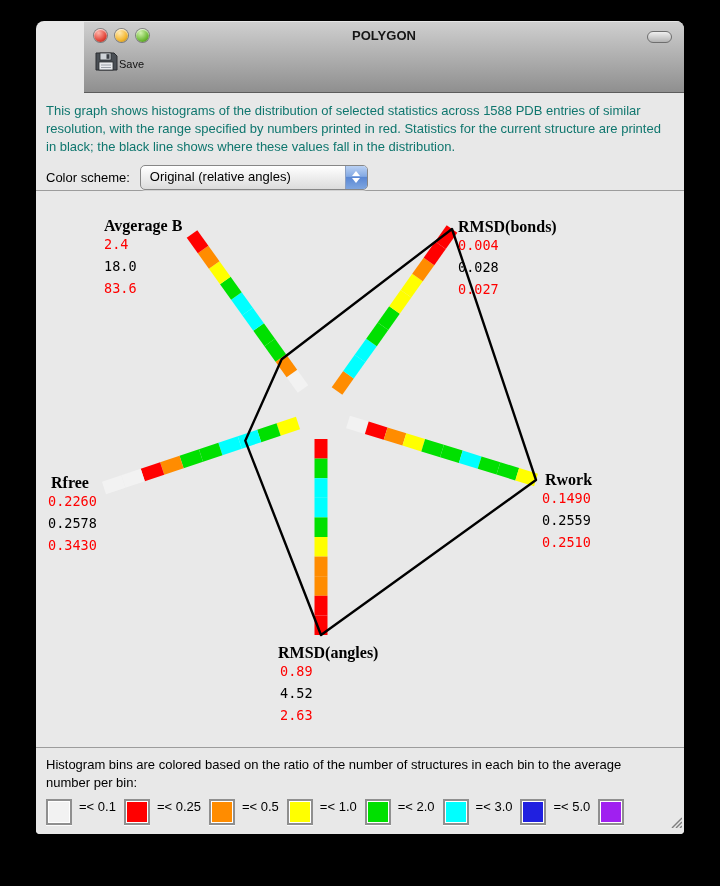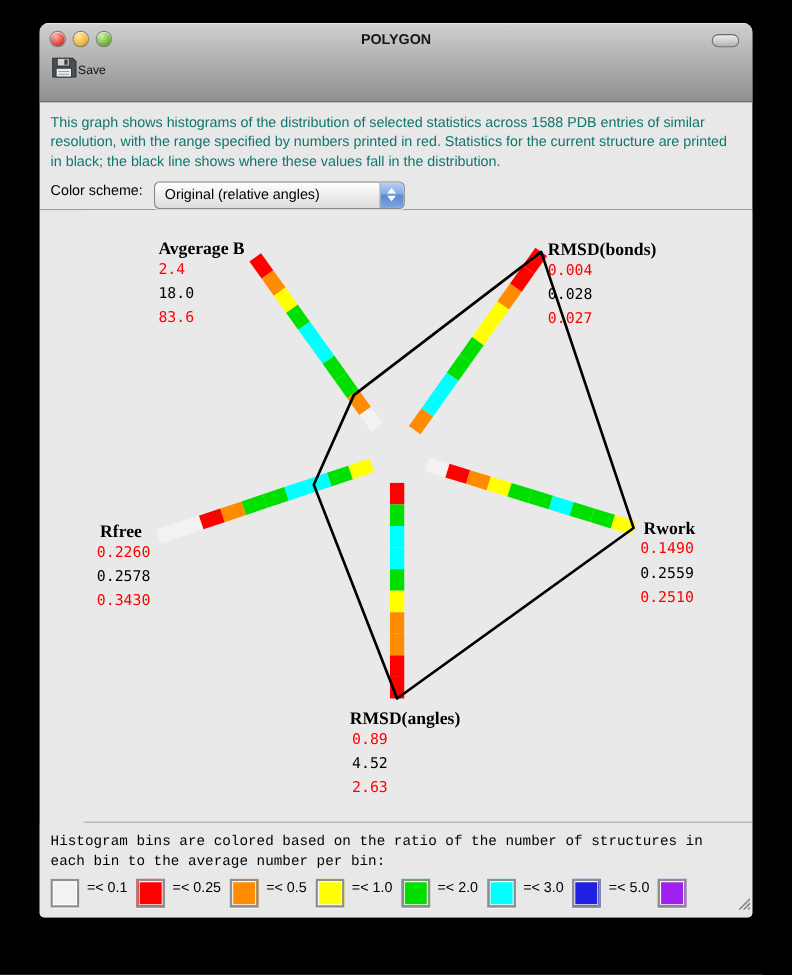--- a/index.html
+++ b/index.html
@@ -2,52 +2,52 @@
 <html><head>
 <meta charset="utf-8">
 <style>
   html,body{margin:0;padding:0;background:#000;width:720px;height:886px;overflow:hidden;
     font-family:"Liberation Sans",sans-serif;-webkit-font-smoothing:antialiased;}
   .window{position:absolute;left:36px;top:21px;width:648px;height:813px;
     background:#e8e8e8;border-radius:8px 8px 4px 4px;box-shadow:0 0 0 1px rgba(0,0,0,.75);
     display:flex;flex-direction:column;overflow:hidden;}
   
   .chrome{background:linear-gradient(#d0d0d0,#8f8f8f);border-bottom:1px solid #5c5c5c;
-    box-shadow:inset 0 1px 0 rgba(255,255,255,.45);flex:0 0 71px;position:relative;}
+    box-shadow:inset 0 1px 0 rgba(255,255,255,.45);flex:0 0 71px;position:relative;margin-left:48px;}
   .titlebar{height:29px;position:relative;display:flex;align-items:center;justify-content:center;}
   .title{font-size:13px;font-weight:600;color:#161616;}
   .lights{position:absolute;left:10px;top:8px;display:flex;gap:8px;}
   .light{width:13px;height:13px;border-radius:50%;box-shadow:inset 0 1px 1px rgba(255,255,255,.7),0 0 0 1px rgba(0,0,0,.35);}
   .light.red{background:radial-gradient(circle at 35% 30%,#ffb3a8,#e2463a 60%,#9e2218);}
   .light.yellow{background:radial-gradient(circle at 35% 30%,#ffe9b0,#f4b731 60%,#a87c0e);}
   .light.green{background:radial-gradient(circle at 35% 30%,#d2f2ae,#6fbb37 60%,#3c7a13);}
   .oval-btn{position:absolute;right:12px;top:10px;width:23px;height:10px;border-radius:6px;
     border:1px solid #6e6e6e;background:linear-gradient(#efefef,#b3b3b3);}
   .toolbar{height:42px;display:flex;align-items:flex-start;padding:0 10px;}
   .tool-save{display:flex;flex-direction:row;align-items:center;gap:1px;cursor:default;margin-top:1px;}
   .tool-save .cap{font-size:11px;color:#111;}
   
   .desc{flex:0 0 98px;border-bottom:1px solid #9c9c9c;padding:9px 10px 0 10px;box-sizing:border-box;}
   .desc-text{font-size:13px;line-height:1.4;color:#0f766e;}
-  .scheme-row{display:flex;align-items:flex-start;margin-top:8px;gap:10px;}
+  .scheme-row{display:flex;align-items:center;margin-top:8px;gap:10px;}
   .scheme-label{font-size:13px;color:#000;}
   .popup{display:flex;align-items:stretch;width:226px;height:23px;border:1px solid #878787;border-radius:5px;
     background:linear-gradient(#ffffff,#dcdcdc);box-shadow:0 1px 1px rgba(255,255,255,.6);overflow:hidden;}
   .popup-text{flex:1;font-size:13px;color:#000;padding:3px 0 0 9px;white-space:nowrap;}
   .popup-stepper{width:21px;background:linear-gradient(#b9d0f3 0%,#84aae4 45%,#5b88d4 50%,#7fa6e0 100%);
     border-left:1px solid #8a9fc2;display:flex;flex-direction:column;align-items:center;justify-content:center;gap:2px;}
   .tri{width:0;height:0;border-left:4px solid transparent;border-right:4px solid transparent;}
   .tri.up{border-bottom:5px solid #fff;}
   .tri.down{border-top:5px solid #fff;}
   
-  .plot{flex:0 0 556px;position:relative;background:#e9e9e9;border-bottom:1px solid #9c9c9c;margin-left:40px;}
+  .plot{flex:0 0 556px;position:relative;background:#e9e9e9;border-bottom:1px solid #9c9c9c;}
   .plot svg{position:absolute;left:0;top:0;}
   
   .legend{flex:1;padding:8px 10px 0 10px;box-sizing:border-box;position:relative;background:#e8e8e8;}
-  .legend-text{font-size:13px;line-height:1.35;color:#000;width:620px;font-family:Liberation Mono, monospace;}
+  .legend-text{font-size:13px;line-height:1.35;color:#000;width:620px;}
   .legend-row{display:flex;align-items:center;margin-top:8px;gap:8px;}
   .legend-item{display:flex;align-items:flex-start;gap:7px;}
   .swatch{width:22px;height:22px;border:2px solid #8f8f8f;box-shadow:inset 0 0 0 1px #fff,0 1px 0 rgba(255,255,255,.8);}
   .legend-label{font-size:13px;color:#000;white-space:nowrap;}
   .grip{position:absolute;right:2px;bottom:2px;}
 </style>
 </head>
 <body>
 
 <div class="window">

